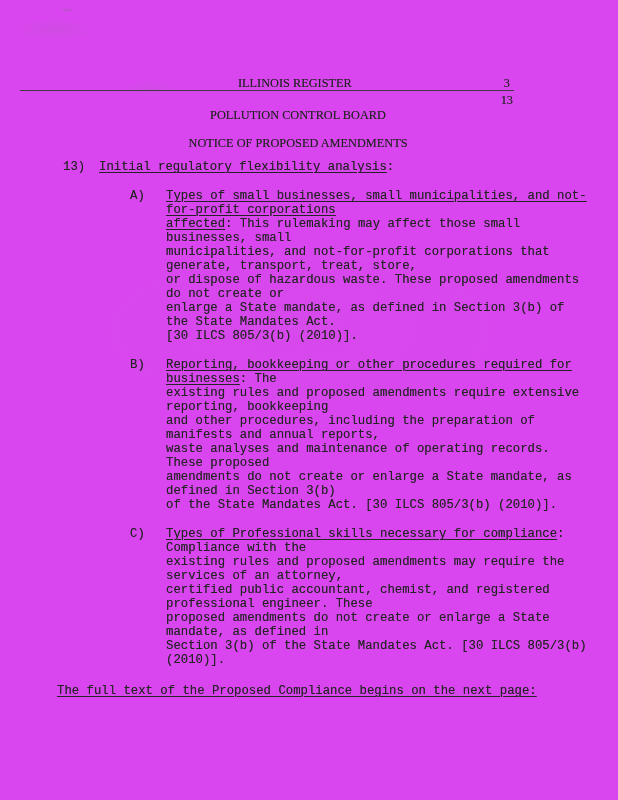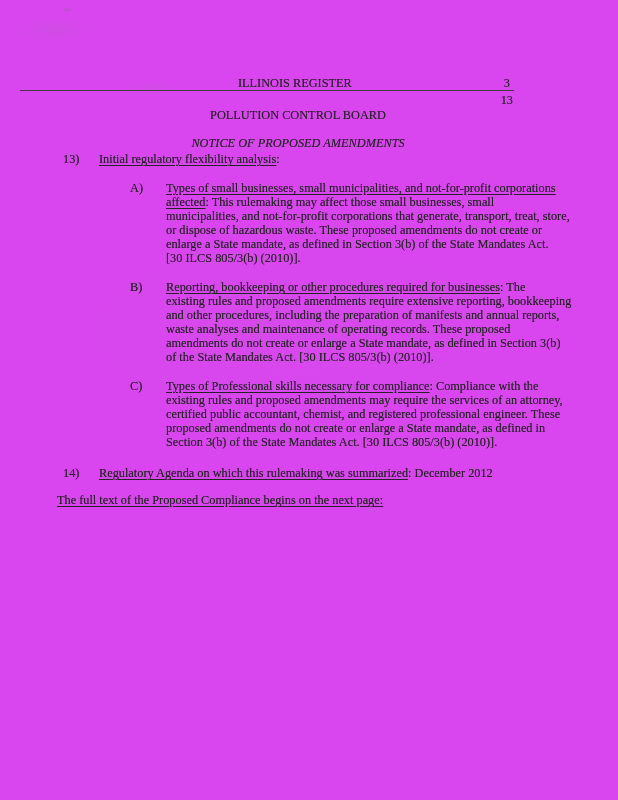--- a/index.html
+++ b/index.html
@@ -45,26 +45,26 @@
     position: absolute; top: 93px; left: 0;
     width: 513px; text-align: right;
   }
 
   .board-title, .notice-title {
     position: absolute; left: 0; width: 100%;
     box-sizing: border-box; padding-right: 22px;
     text-align: center;
   }
   .board-title  { top: 108px; }
-  .notice-title { top: 136px; font-style: italic; }
+  .notice-title { top: 136px; }
 
   
   .body-block {
     position: absolute;
-    top: 152px; left: 63px; right: 28px;
+    top: 160px; left: 63px; right: 28px; font-family: Liberation Mono, monospace;
   }
   .item { display: flex; }
   .item-13 { margin-bottom: 17px; }
   .item-num { flex: 0 0 36px; }
   .item-content { flex: 1; }
   .sub { display: flex; padding-left: 31px; margin-top: 15px; }
   .sub-num { flex: 0 0 36px; }
   .sub-body { flex: 1; }
 
   .footer-note { margin-top: 13px; margin-left: -6px; }
@@ -114,23 +114,19 @@
           <span class="sub-num">C)</span>
           <div class="sub-body pre"><span class="u pre">Types of Professional skills necessary for compliance</span><span>:</span><span class="pre"> Compliance with the
 existing rules and proposed amendments may require the services of an attorney,
 certified public accountant, chemist, and registered professional engineer.  These
 proposed amendments do not create or enlarge a State mandate, as defined in
 Section 3(b) of the State Mandates Act.  [30 ILCS 805/3(b) (2010)].</span></div>
         </div>
       </div>
     </div>
 
-    <div class="item">
-      <span class="item-num">14)</span>
-      <div class="item-content"><span class="u">Regulatory Agenda on which this rulemaking was summarized</span><span>:</span><span class="pre"> December 2012</span></div>
-    </div>
 
     <div class="footer-note">
       <span class="u">The full text of the Proposed Compliance begins on the next page:</span>
     </div>
 
   </div>
 </div>
 
 </body></html>

